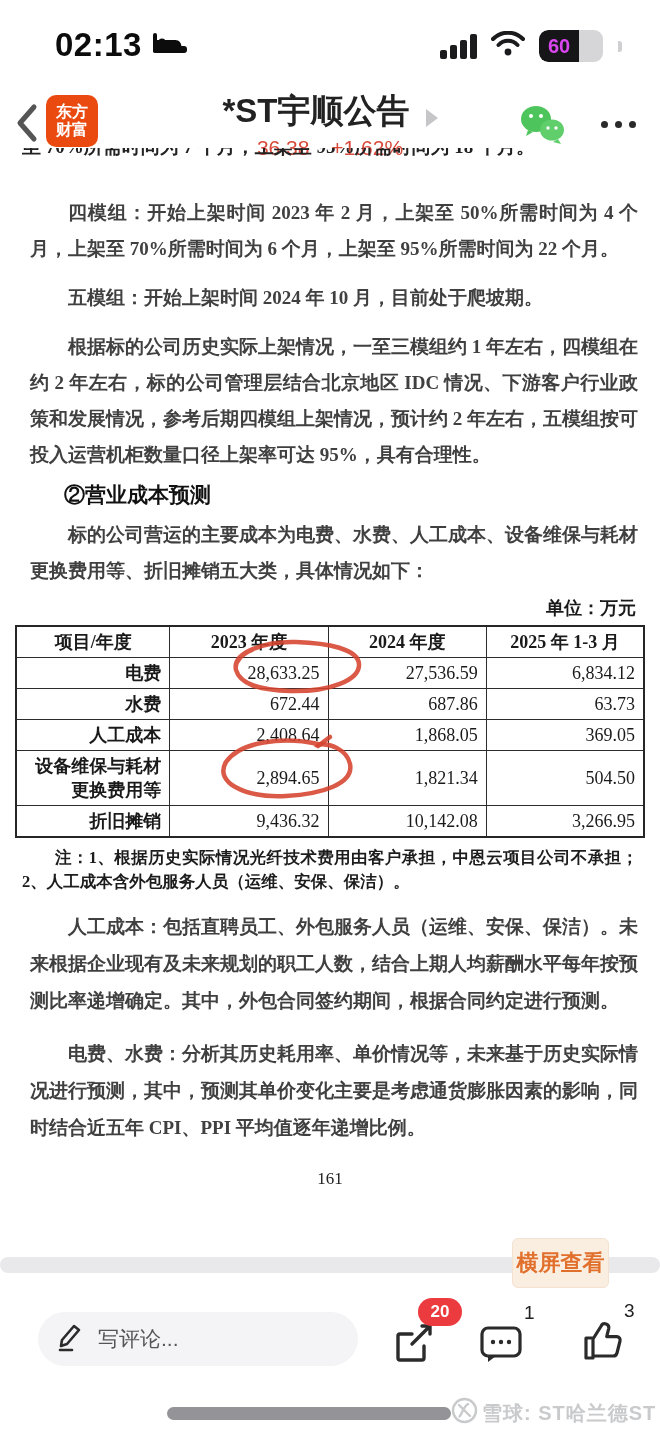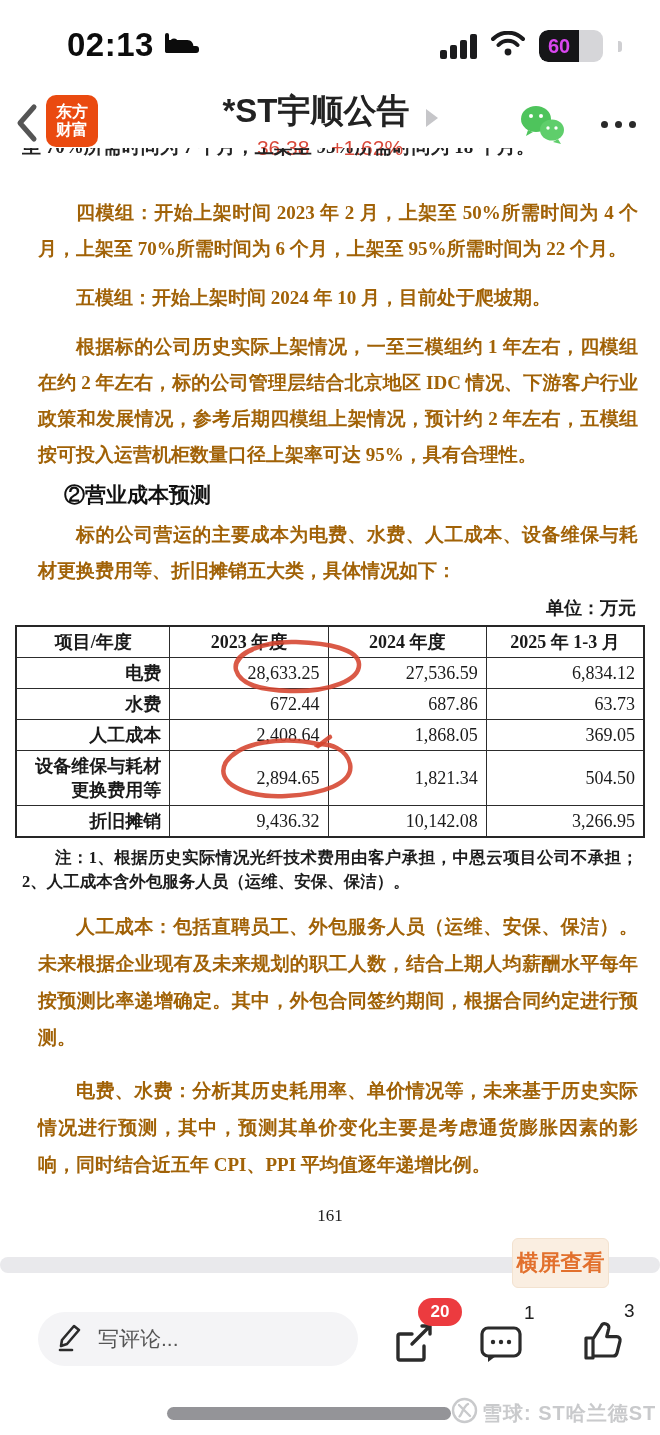--- a/index.html
+++ b/index.html
@@ -4,21 +4,21 @@
 <style>
   * { box-sizing: border-box; }
   html,body { margin:0; padding:0; }
   body {
     width:660px; height:1435px; position:relative; overflow:hidden;
     background:#ffffff; font-family:"Liberation Sans", sans-serif; color:#1a1a1a;
   }
 
   
   .status-bar { position:absolute; top:0; left:0; right:0; height:85px; }
-  .sb-left { position:absolute; left:67px; top:26px; display:flex; align-items:center; gap:10px; }
+  .sb-left { position:absolute; left:55px; top:26px; display:flex; align-items:center; gap:10px; }
   .sb-time { font-size:33px; font-weight:700; letter-spacing:.5px; color:#0c0c0c; }
   .sb-right { position:absolute; right:38px; top:30px; display:flex; align-items:center; gap:14px; }
   .signal { display:flex; align-items:flex-end; gap:3px; height:26px; }
   .signal i { display:block; width:7px; border-radius:2px; background:#1b1b1d; }
   .battery { position:relative; width:64px; height:32px; border-radius:9px; background:#d6d6d9; overflow:hidden; display:flex; }
   .battery .fill { width:40px; height:100%; background:#161618; color:#d946ef; font-size:20px; font-weight:700; display:flex; align-items:center; justify-content:center; border-radius:9px 0 0 9px; }
   .battery-nub { width:4px; height:11px; background:#cfcfd2; border-radius:0 3px 3px 0; margin-left:1px; align-self:center; }
 
   
   .header { position:absolute; top:85px; left:0; right:0; height:76px; background:#fff; }
@@ -31,21 +31,21 @@
   .quote { margin-top:2px; font-size:21px; font-weight:400; color:#d9493a; }
   .quote .chg { margin-left:16px; }
   .wechat { position:absolute; right:92px; top:18px; }
   .more-dots { position:absolute; right:24px; top:36px; display:flex; gap:7px; }
   .more-dots i { width:7px; height:7px; border-radius:50%; background:#2a2a2a; display:block; }
 
   
   .doc { position:absolute; top:148px; left:0; right:0; padding:0 22px; }
   .clipped-line { height:26px; overflow:hidden; margin-bottom:21px; }
   .clipped-line span { display:block; margin-top:-16px; font:600 19px/30px "Liberation Serif","DejaVu Serif",serif; color:#222; white-space:nowrap; }
-  .para { font:600 19px/36px "Liberation Serif","DejaVu Serif",serif; color:#a16207; text-indent:2em; margin:0 0 13px 16px; text-align:justify; }
+  .para { font:600 19px/36px "Liberation Serif","DejaVu Serif",serif; color:#404040; text-indent:2em; margin:0 0 13px 8px; text-align:justify; }
   .para.tight { margin-bottom:4px; }
   .sec-title { font:700 21px/36px "Liberation Serif","DejaVu Serif",serif; color:#111; text-indent:2em; margin:0 0 4px 0; }
   .unit { text-align:right; font:600 18px/26px "Liberation Serif","DejaVu Serif",serif; margin:6px 2px 4px 0; }
 
   table.cost { border-collapse:collapse; width:calc(100% + 14px); margin:0 -7px; border:2px solid #262626;
                font-family:"Liberation Serif","DejaVu Serif",serif; }
   table.cost th, table.cost td { border:1px solid #2c2c2c; font-size:18px; padding:3px 8px; }
   table.cost th { font-weight:700; text-align:center; height:30px; }
   td.lbl { text-align:right; font-weight:700; width:24.5%; }
   td.num { text-align:right; font-weight:500; width:25.2%; padding-right:12px; }

